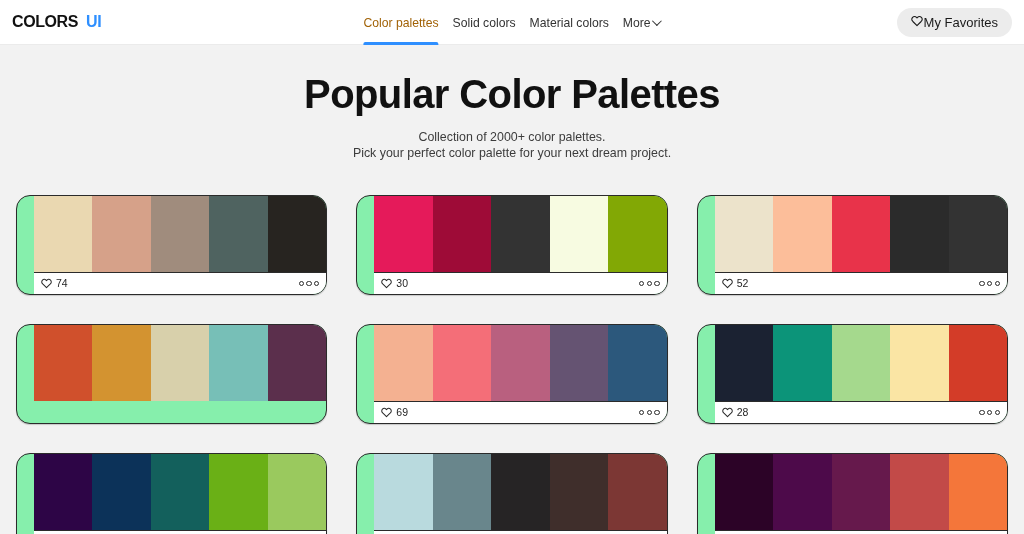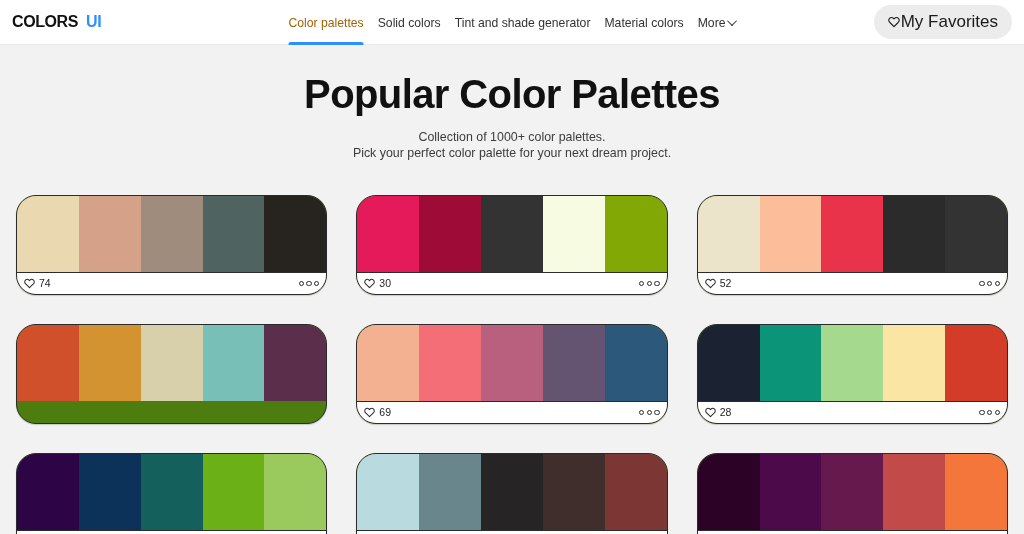--- a/index.html
+++ b/index.html
@@ -76,28 +76,27 @@
   .chev {
     width: 7px; height: 7px;
     border-right: 1.3px solid #333;
     border-bottom: 1.3px solid #333;
     transform: rotate(45deg) translate(-1px,-1px);
   }
 
   .fav-btn {
     margin-left: auto;
     display: flex;
-    align-items: center;
     gap: 1px;
     background: #ececec;
     border: none;
     border-radius: 18px;
     padding: 7px 14px;
     font-family: inherit;
-    font-size: 17px;
+    font-size: 13px;
     color: #1a1a1a;
     cursor: pointer;
     white-space: nowrap;
   }
   .fav-btn svg { display: block; }
 
   
   .hero {
     text-align: center;
     padding-top: 24px;
@@ -120,25 +119,26 @@
   .grid {
     margin-top: 33px;
     padding: 0 16px;
     display: grid;
     grid-template-columns: repeat(3, 1fr);
     column-gap: 29px;
     row-gap: 29px;
   }
 
   .card {
-    background: #4d7c0f;
+    background: #86efac;
     border: 1.4px solid #2b2b2b;
-    border-radius: 20px;
+    border-radius: 14px;
     overflow: hidden;
     box-shadow: 0 1px 1px rgba(0,0,0,0.18);
+    padding-left: 17px;
   }
 
   .swatches {
     display: flex;
     height: 76px;
   }
   .swatch { flex: 1 1 0; }
 
   .card-footer {
     height: 22px;
@@ -182,23 +182,20 @@
   <div class="logo">
     <span class="logo-colors">COLORS</span><span class="logo-ui">UI</span>
   </div>
 
   <nav class="nav">
     <div class="nav-item active">
       <span>Color palettes</span>
     </div>
     <div class="nav-item">
       <span>Solid colors</span>
-    </div>
-    <div class="nav-item">
-      <span>Tint and shade generator</span>
     </div>
     <div class="nav-item">
       <span>Material colors</span>
     </div>
     <div class="nav-item more">
       <span>More</span>
       <span class="chev"></span>
     </div>
   </nav>
 
@@ -206,21 +203,21 @@
     <svg width="12" height="12" viewBox="0 0 24 24" fill="none" stroke="#1a1a1a" stroke-width="2.2" stroke-linecap="round" stroke-linejoin="round">
       <path d="M20.8 4.6a5.5 5.5 0 0 0-7.8 0L12 5.7l-1-1.1a5.5 5.5 0 0 0-7.8 7.8l1 1.1L12 21.2l7.8-7.7 1-1.1a5.5 5.5 0 0 0 0-7.8z"></path>
     </svg>
     <span>My Favorites</span>
   </button>
 </div>
 
 <div class="hero">
   <h1>Popular Color Palettes</h1>
   <div class="sub">
-    <div>Collection of 1000+ color palettes.</div>
+    <div>Collection of 2000+ color palettes.</div>
     <div>Pick your perfect color palette for your next dream project.</div>
   </div>
 </div>
 
 <div class="grid" id="palette-grid">
     <div class="card">
       <div class="swatches">
         <div class="swatch" title="#ead8b1" style="background: rgb(234, 216, 177);"></div>
         <div class="swatch" title="#d6a189" style="background: rgb(214, 161, 137);"></div>
         <div class="swatch" title="#a08c7d" style="background: rgb(160, 140, 125);"></div>

